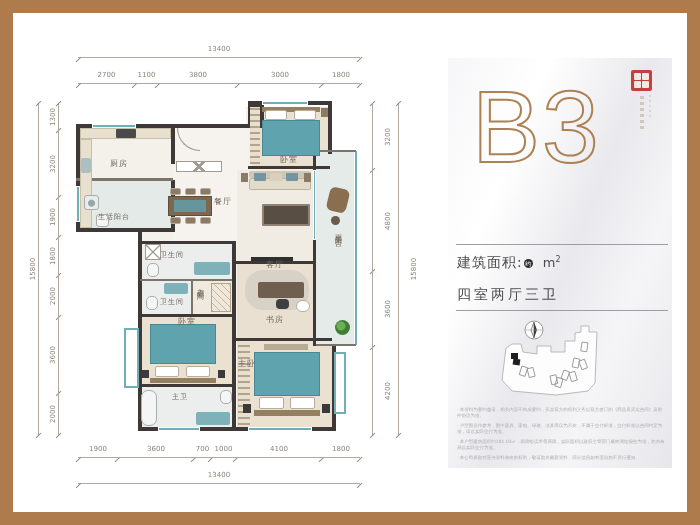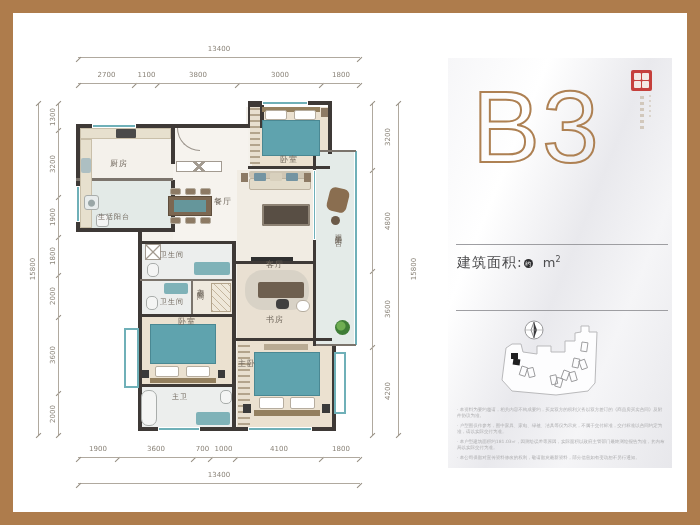--- a/index.html
+++ b/index.html
@@ -327,20 +327,21 @@
 
     <div class="b3">B3</div>
 
     <div class="hrline" style="top:186px;"></div>
 
     <div class="arearow">
       <span class="arealabel">建筑面积:</span>
       <span class="badge">约</span>
       <span class="areaunit"><span>m</span><sup style="font-size:8px;">2</sup></span>
     </div>
+    <div class="layoutrow">四室两厅三卫</div>
 
     <div class="hrline" style="top:252px;"></div>
 
     <svg class="sitemap" width="164" height="82" viewBox="0 0 164 82">
       <path d="M28,30 L24,62 L34,73 L78,77 L110,73 L117,65 L119,14 L111,14 L111,8 L103,8 L103,14 L97,15 L97,23 L87,23 L87,34 L73,34 L73,28 L59,28 L59,36 L45,34 L43,26 L34,26 Z" fill="#fdfdfe" stroke="#b9b9bb" stroke-width="1"></path>
       <g>
         <circle cx="56" cy="12" r="9" fill="#fff" stroke="#9a9a9c" stroke-width="1"></circle>
         <path d="M56,4 L59,12 L56,20 Z" fill="#3a3a3c"></path>
         <path d="M56,4 L53,12 L56,20 Z" fill="#fff" stroke="#3a3a3c" stroke-width="0.6"></path>
         <line x1="47" y1="12" x2="65" y2="12" stroke="#9a9a9c" stroke-width="0.6"></line>

